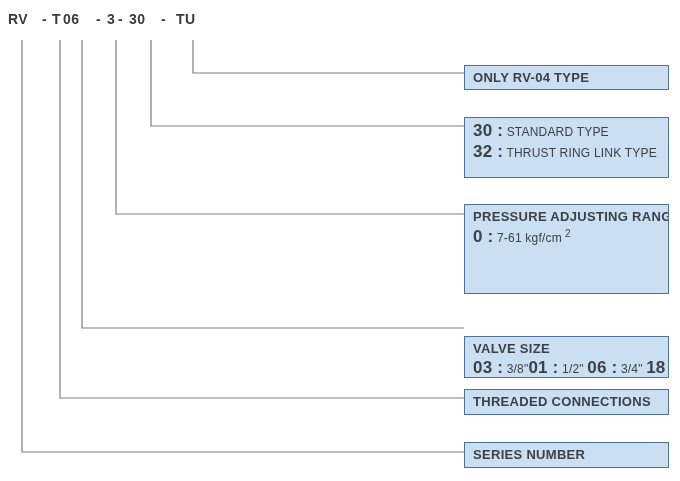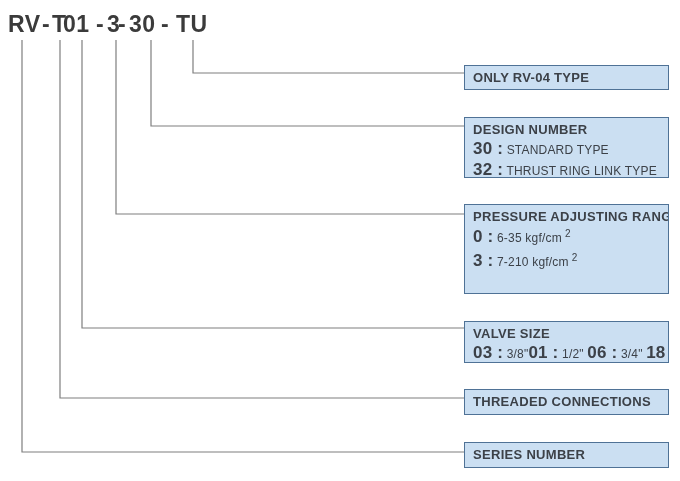--- a/index.html
+++ b/index.html
@@ -15,21 +15,21 @@
   .stage{
     position:relative;
     width:680px;height:481px;
     background:#ffffff;
     overflow:hidden;
   }
   
   .code-seg{
     position:absolute;
     top:11px;
-    font-size:23px;
+    font-size:14px;
     font-weight:bold;
     letter-spacing:0.5px;
     color:var(--code-text);
     white-space:pre;
   }
   
   .wires{position:absolute;left:0;top:0;width:680px;height:481px;}
   .wires polyline{fill:none;stroke:var(--wire);stroke-width:1.2;}
   
   .box{
@@ -65,21 +65,21 @@
   }
 </style>
 </head>
 <body>
 
 <div class="stage">
 
   <span class="code-seg" style="left:8px">RV</span>
   <span class="code-seg" style="left:42px">-</span>
   <span class="code-seg" style="left:52px">T</span>
-  <span class="code-seg" style="left:63px">01</span>
+  <span class="code-seg" style="left:63px">06</span>
   <span class="code-seg" style="left:96px">-</span>
   <span class="code-seg" style="left:107px">3</span>
   <span class="code-seg" style="left:118px">-</span>
   <span class="code-seg" style="left:129px">30</span>
   <span class="code-seg" style="left:161px">-</span>
   <span class="code-seg" style="left:176px">TU</span>
 
   <svg class="wires" viewBox="0 0 680 481">
     <polyline points="193,40 193,73 464,73"></polyline>
     <polyline points="151,40 151,126 464,126"></polyline>
@@ -87,32 +87,30 @@
     <polyline points="82,40 82,328 464,328"></polyline>
     <polyline points="60,40 60,398 464,398"></polyline>
     <polyline points="22,40 22,452 464,452"></polyline>
   </svg>
 
   <div class="box" style="top:65px;height:25px">
     <div class="box-title">ONLY RV-04 TYPE</div>
   </div>
 
   <div class="box" style="top:117px;height:61px">
-    <div class="box-title">DESIGN NUMBER</div>
     <div class="box-row"><b>30 :</b><span> STANDARD TYPE</span></div>
     <div class="box-row"><b>32 :</b><span> THRUST RING LINK TYPE</span></div>
   </div>
 
   <div class="box" style="top:204px;height:90px">
     <div class="box-title">PRESSURE ADJUSTING RANGE</div>
-    <div class="box-row row-tall"><b>0 :</b><span> 6-35 kgf/cm</span><span class="sup">2</span></div>
-    <div class="box-row row-tall"><b>3 :</b><span> 7-210 kgf/cm</span><span class="sup">2</span></div>
+    <div class="box-row row-tall"><b>0 :</b><span> 7-61 kgf/cm</span><span class="sup">2</span></div>
   </div>
 
-  <div class="box" style="top:321px;height:42px">
+  <div class="box" style="top:336px;height:42px">
     <div class="box-title">VALVE SIZE</div>
     <div class="box-row"><b>03 :</b><span> 3/8"</span><b>01 :</b><span> 1/2" </span><b>06 :</b><span> 3/4" </span><b>18 :</b><span> 1-1/4"</span></div>
   </div>
 
   <div class="box" style="top:442px;height:26px">
     <div class="box-title">SERIES NUMBER</div>
   </div>
 
   <div class="box" style="top:389px;height:26px">
     <div class="box-title">THREADED CONNECTIONS</div>

